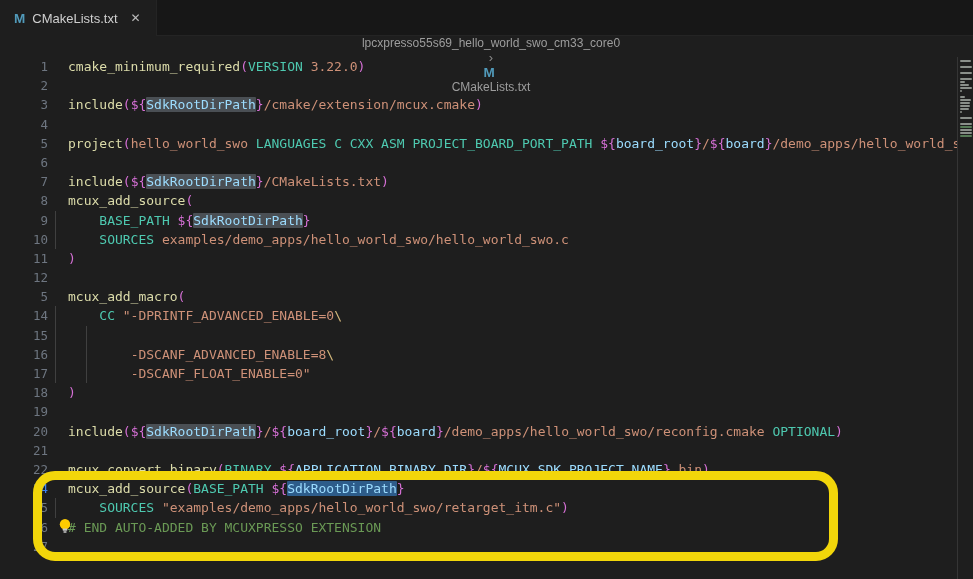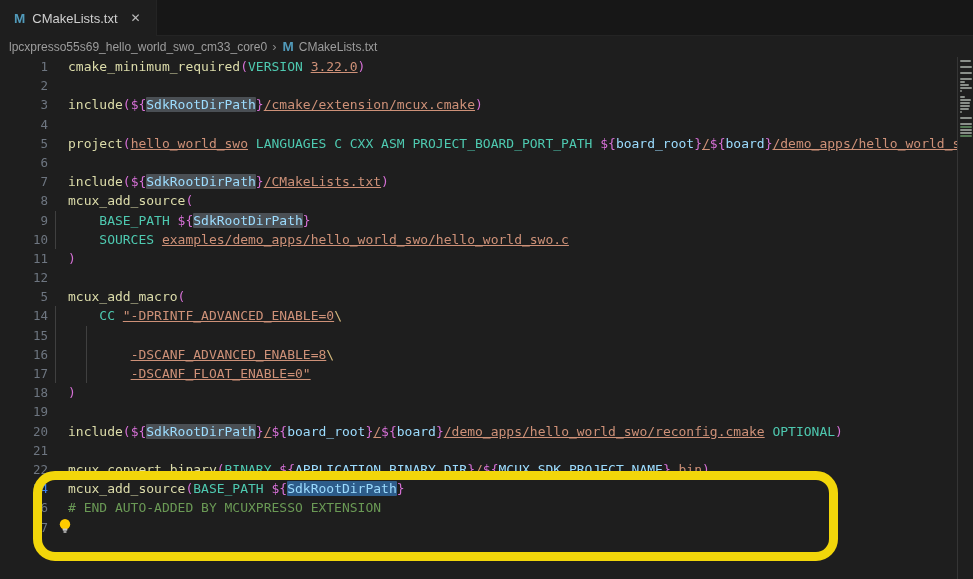--- a/index.html
+++ b/index.html
@@ -10,37 +10,37 @@
   
   .tabbar{height:35px;background:#171717;display:flex;align-items:stretch;border-bottom:1px solid #242424;}
   .tab{
     display:flex;align-items:center;background:#1e1e1e;color:#cfcfcf;
     font-size:13px;padding:0 12px 0 14px;border-right:1px solid #242424;
     margin-bottom:-1px;cursor:pointer;
   }
   .file-ico{color:var(--c-blueicon);font-weight:bold;font-size:13.5px;margin-right:7px;font-family:"Liberation Sans",sans-serif;}
   .tab-close{color:#bdbdbd;font-size:12px;margin-left:10px;padding:1px 3px;border-radius:3px;}
   
-  .breadcrumb{height:21px;display:flex;align-items:center;color:#9d9d9d;font-size:12px;padding-left:9px;background:#1e1e1e;}
+  .breadcrumb{height:21px;display:flex;align-items:center;color:#9d9d9d;font-size:12px;padding-left:9px;background:#1e1e1e;flex-direction:column;}
   .bc-sep{margin:0 5px;color:#8a8a8a;font-size:13px;}
   .breadcrumb .file-ico{margin-right:5px;margin-left:1px;}
   
   .editor{position:absolute;left:0;top:57px;right:0;bottom:0;overflow:hidden;}
   .row{
     position:relative;display:flex;height:19.2px;line-height:19.2px;white-space:pre;
     font-family:"DejaVu Sans Mono","Liberation Mono",monospace;font-size:13px;
   }
   .gutter{flex:none;width:48px;text-align:right;color:#6e7681;font-size:12.5px;user-select:none;}
   .gutter.cur{color:#3b82f6;}
   .codetext{flex:none;padding-left:20px;color:#cccccc;}
   .iguide{position:absolute;top:0;bottom:0;width:1px;background:#404040;}
   .tk-fn{color:var(--c-fn);}
   .tk-p{color:var(--c-p);}
   .tk-kw{color:var(--c-kw);}
-  .tk-str{color:var(--c-str);text-decoration:underline;}
+  .tk-str{color:var(--c-str);}
   .tk-var{color:var(--c-var);}
   .tk-esc{color:var(--c-esc);}
   .tk-com{color:var(--c-com);}
   .tk-d{color:#cccccc;}
   .tk-hl{background:#4a4f54;border-radius:1px;}
   .tk-sel{background:#2d5c8a;border-radius:1px;}
   
   .minimap{position:absolute;top:0;right:0;bottom:0;width:15px;background:#1e1e1e;border-left:1px solid #353535;}
   .mm-mark{position:absolute;height:2px;border-radius:1px;}
   
@@ -86,20 +86,21 @@
       <div class="row"><span class="iguide" style="left: 55px;"></span><span class="gutter">14</span><span class="codetext"><span class="tk-d">    </span><span class="tk-kw">CC</span><span class="tk-d"> </span><span class="tk-str">"-DPRINTF_ADVANCED_ENABLE=0</span><span class="tk-esc">\</span></span></div>
       <div class="row"><span class="iguide" style="left: 55px;"></span><span class="iguide" style="left: 86.28px;"></span><span class="gutter">15</span></div>
       <div class="row"><span class="iguide" style="left: 55px;"></span><span class="iguide" style="left: 86.28px;"></span><span class="gutter">16</span><span class="codetext"><span class="tk-d">        </span><span class="tk-str">-DSCANF_ADVANCED_ENABLE=8</span><span class="tk-esc">\</span></span></div>
       <div class="row"><span class="iguide" style="left: 55px;"></span><span class="iguide" style="left: 86.28px;"></span><span class="gutter">17</span><span class="codetext"><span class="tk-d">        </span><span class="tk-str">-DSCANF_FLOAT_ENABLE=0"</span></span></div>
       <div class="row"><span class="gutter">18</span><span class="codetext"><span class="tk-p">)</span></span></div>
       <div class="row"><span class="gutter">19</span><span class="codetext"></span></div>
       <div class="row"><span class="gutter">20</span><span class="codetext"><span class="tk-fn">include</span><span class="tk-p">(</span><span class="tk-p">${</span><span class="tk-var tk-hl">SdkRootDirPath</span><span class="tk-p">}</span><span class="tk-str">/</span><span class="tk-p">${</span><span class="tk-var">board_root</span><span class="tk-p">}</span><span class="tk-str">/</span><span class="tk-p">${</span><span class="tk-var">board</span><span class="tk-p">}</span><span class="tk-str">/demo_apps/hello_world_swo/reconfig.cmake</span><span class="tk-d"> </span><span class="tk-kw">OPTIONAL</span><span class="tk-p">)</span></span></div>
       <div class="row"><span class="gutter">21</span><span class="codetext"></span></div>
       <div class="row"><span class="gutter">22</span><span class="codetext"><span class="tk-fn">mcux_convert_binary</span><span class="tk-p">(</span><span class="tk-kw">BINARY</span><span class="tk-d"> </span><span class="tk-p">${</span><span class="tk-var">APPLICATION_BINARY_DIR</span><span class="tk-p">}</span><span class="tk-str">/</span><span class="tk-p">${</span><span class="tk-var">MCUX_SDK_PROJECT_NAME</span><span class="tk-p">}</span><span class="tk-str">.bin</span><span class="tk-p">)</span></span></div>
       <div class="row"><span class="gutter cur">24</span><span class="codetext"><span class="tk-fn">mcux_add_source</span><span class="tk-p">(</span><span class="tk-kw">BASE_PATH</span><span class="tk-d"> </span><span class="tk-p">${</span><span class="tk-var tk-sel">SdkRootDirPath</span><span class="tk-p">}</span></span></div>
+      <div class="row"><span class="iguide" style="left: 55px;"></span><span class="gutter">25</span><span class="codetext"><span class="tk-d">    </span><span class="tk-kw">SOURCES</span><span class="tk-d"> </span><span class="tk-str">"examples/demo_apps/hello_world_swo/retarget_itm.c"</span><span class="tk-p">)</span></span></div>
       <div class="row"><span class="gutter">26</span><span class="codetext"><span class="tk-com"># END AUTO-ADDED BY MCUXPRESSO EXTENSION</span></span></div>
       <div class="row"><span class="gutter">27</span><span class="codetext"></span></div>
     </div>
 
   <div class="minimap" id="minimap">
       <div class="mm-mark" style="top: 3px; left: 2px; width: 11.4px; background: rgb(138, 143, 138);"></div>
       <div class="mm-mark" style="top: 9px; left: 2px; width: 12px; background: rgb(138, 143, 138);"></div>
       <div class="mm-mark" style="top: 15px; left: 2px; width: 12px; background: rgb(138, 143, 138);"></div>
       <div class="mm-mark" style="top: 21px; left: 2px; width: 12px; background: rgb(138, 143, 138);"></div>
       <div class="mm-mark" style="top: 24px; left: 2px; width: 4.8px; background: rgb(138, 143, 138);"></div>

